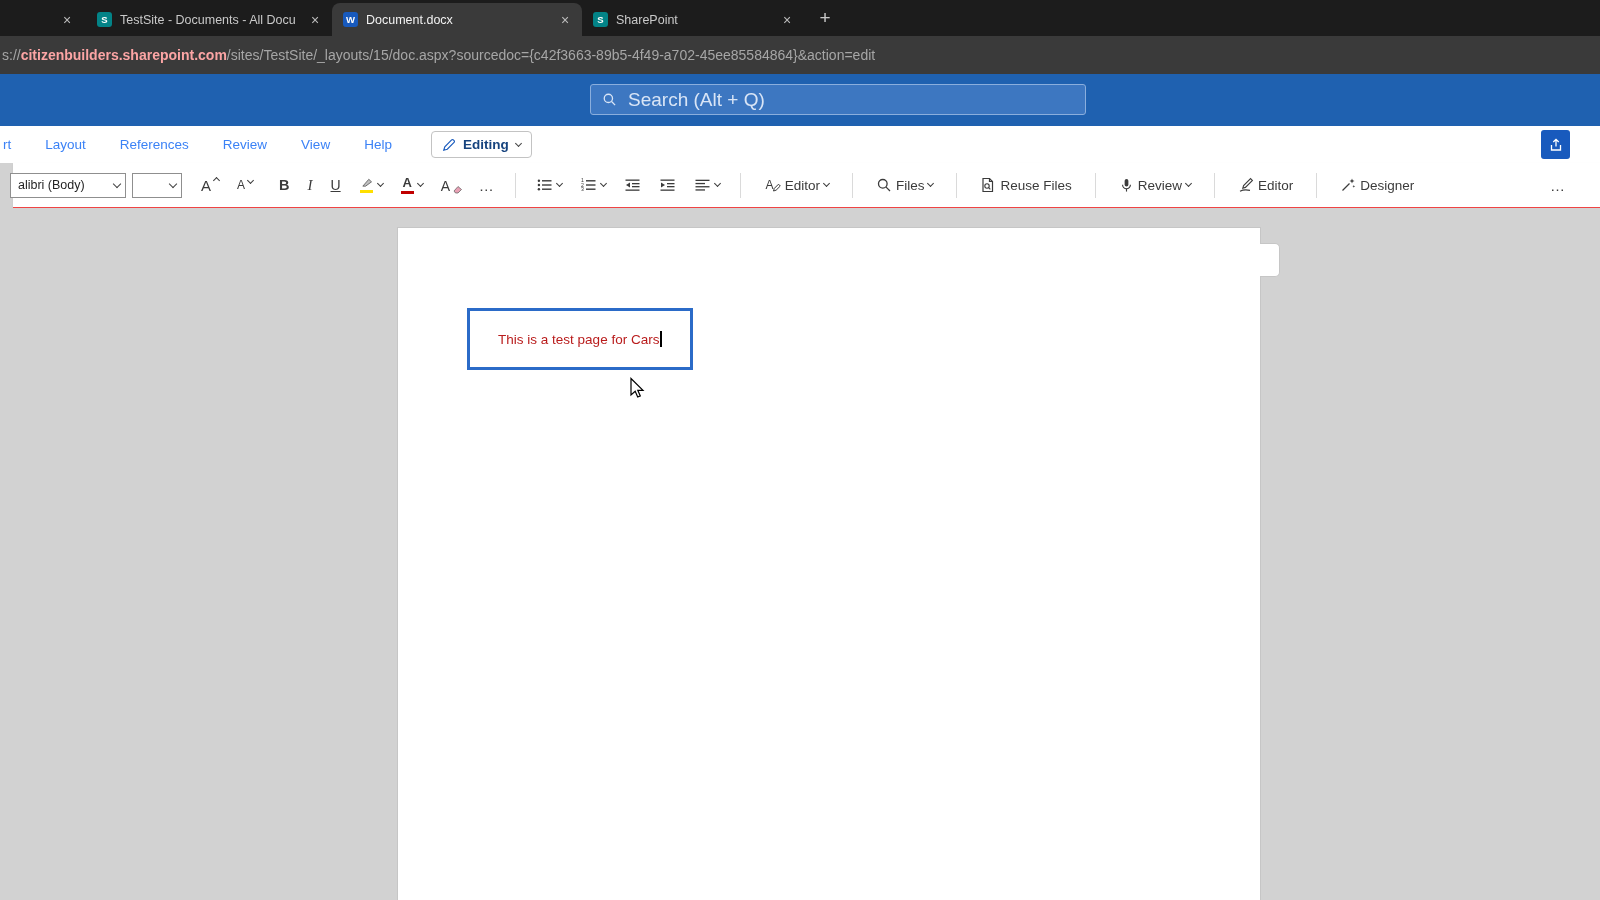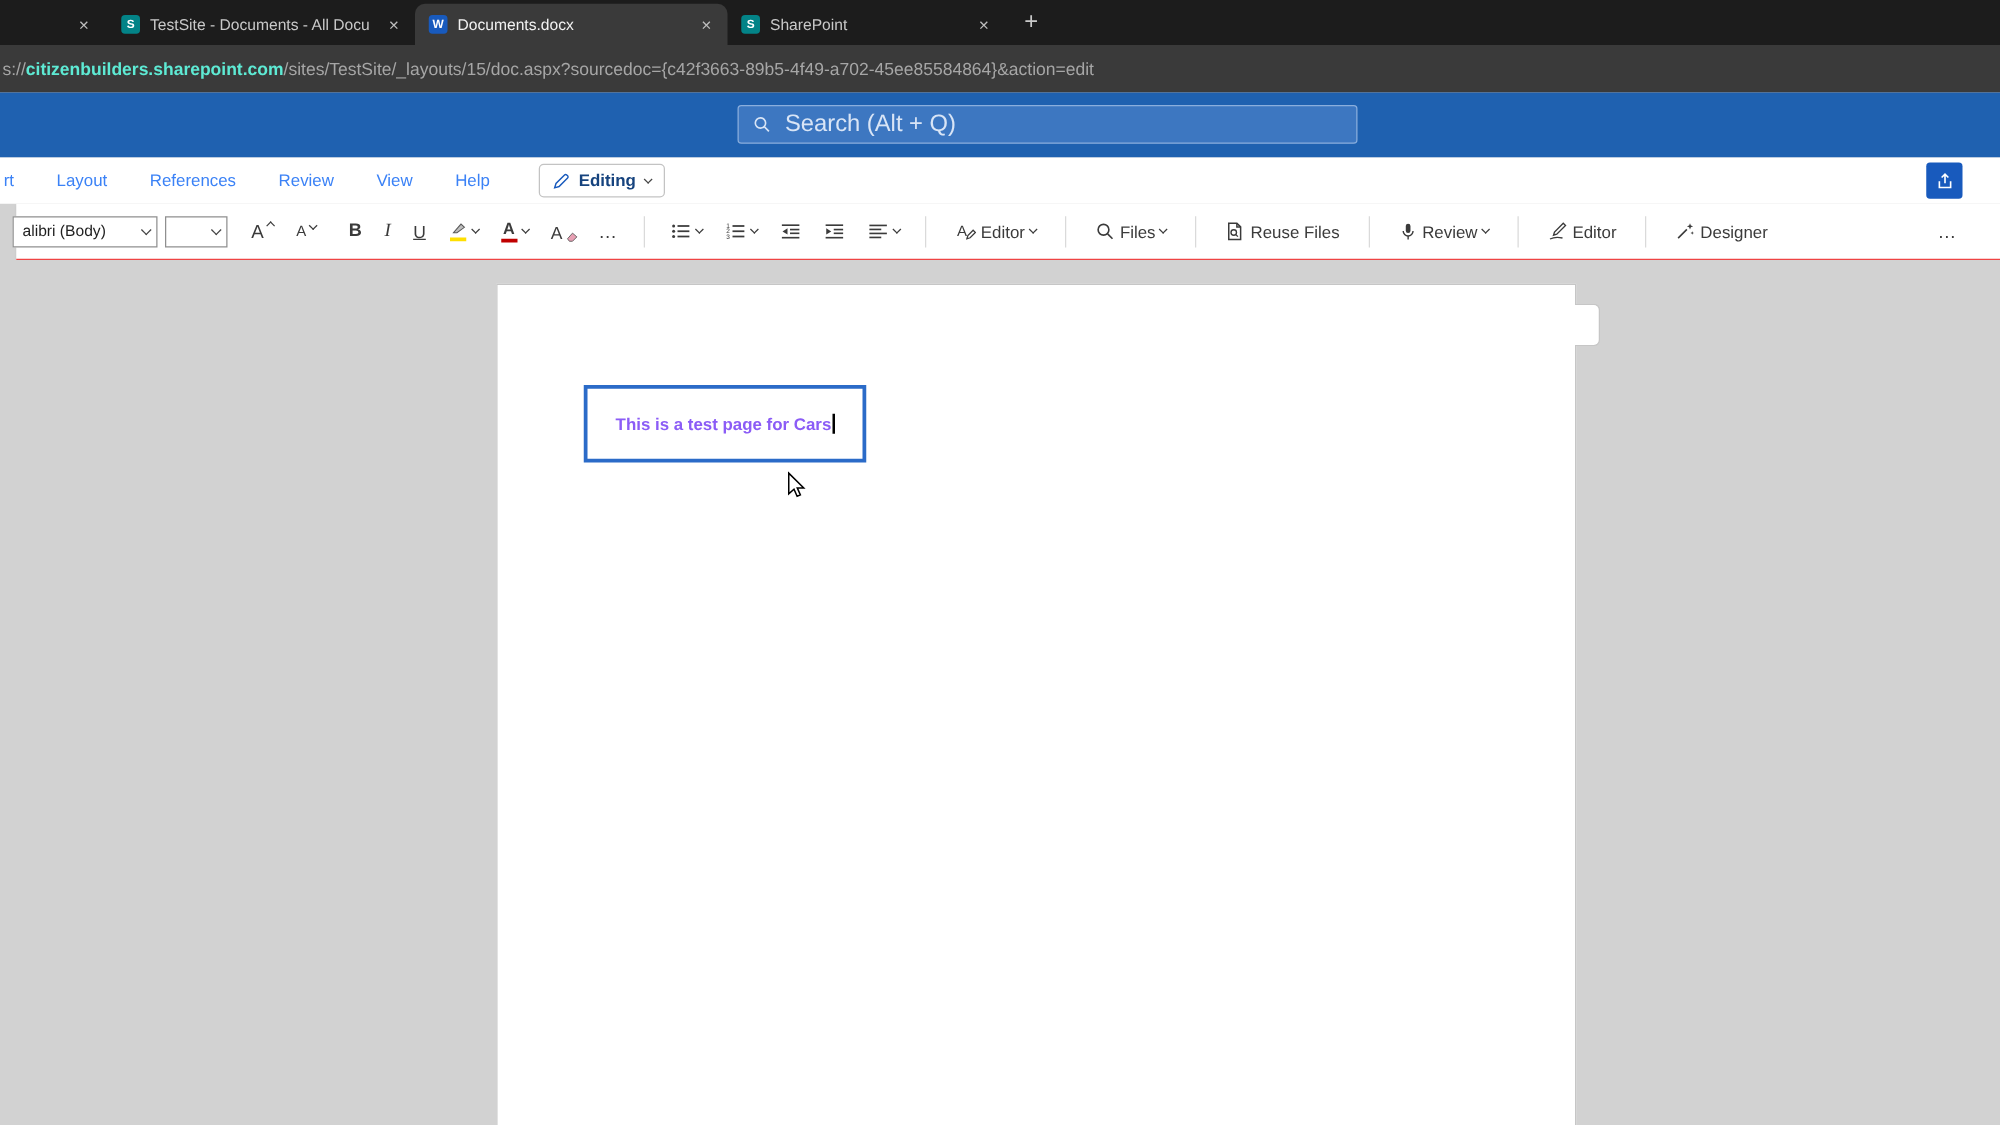--- a/index.html
+++ b/index.html
@@ -21,21 +21,21 @@
   .ttitle { flex:1; white-space:nowrap; overflow:hidden; }
   .tclose { width:18px; height:18px; display:flex; align-items:center; justify-content:center; color:#bdbdbd; font-size:14px; border-radius:4px; flex:none; cursor:default; }
   .fav { width:15px; height:15px; border-radius:3px; display:flex; align-items:center; justify-content:center; font-size:9.5px; font-weight:700; color:#fff; flex:none; }
   .fav.sp { background:#038387; }
   .fav.word { background:#185abd; }
   .newtab { width:30px; height:30px; margin:0 0 3px 6px; display:flex; align-items:center; justify-content:center; color:#c9c9c9; font-size:19px; }
 
   
   .addressbar { position:absolute; top:36px; left:0; width:100%; height:38px; background:#3a3a3a; display:flex; align-items:center; font-size:14px; white-space:pre; padding-left:2px; }
   .u-dim { color:#a6a6a6; }
-  .u-domain { color:#5eead4; font-weight:700; }
+  .u-domain { color:#fca5a5; font-weight:700; }
 
   
   .bluebar { position:absolute; top:74px; left:0; width:100%; height:52px; background:#1f61b0; }
   .docmeta { position:absolute; left:2px; top:0; height:52px; display:flex; align-items:center; gap:9px; color:#fff; font-size:13.5px;margin-top:36px; }
   .searchbox { position:absolute; left:590px; top:10px; width:496px; height:31px; background:#3d77c1; border:1px solid #8aaedd; border-radius:3px; display:flex; align-items:center; gap:9px; padding:0 11px; }
   .searchbox input { flex:1; background:transparent; border:none; outline:none; color:#eaf1fb; font-size:19px; font-family:inherit; }
   .searchbox input::placeholder { color:#d9e5f6; opacity:1; }
 
   
   .chev { width:7px; height:7px; border-right:1.4px solid currentColor; border-bottom:1.4px solid currentColor; transform:rotate(45deg); display:inline-block; margin-top:-3px; flex:none; }
@@ -75,40 +75,40 @@
   .dots { font-size:15px; letter-spacing:1px; color:#3b3b3b; }
   .clearwrap { position:relative; width:20px; height:18px; display:flex; align-items:flex-end; }
   .clearwrap .letterA { font-size:14px; }
   .clearwrap svg { position:absolute; right:-2px; bottom:0; }
   .overflowbtn { margin-left:auto; margin-right:38px; }
 
   
   .canvas { position:absolute; top:208px; left:0; right:0; bottom:0; background:#d2d2d2; overflow:hidden; }
   .page { position:absolute; left:397px; top:19px; width:864px; height:800px; background:#fff; border:1px solid #c6c6c6; }
   .sidetab { position:absolute; left:1260px; top:35px; width:20px; height:34px; background:#fff; border:1px solid #c6c6c6; border-left:none; border-radius:0 5px 5px 0; }
-  .textbox { position:absolute; left:69px; top:80px; width:226px; height:62px; border:3px solid #2b6bc8; background:#fff; display:flex; align-items:center; justify-content:center; font-size:13.5px; color:#8b5cf6;font-weight:bold; }
+  .textbox { position:absolute; left:69px; top:80px; width:226px; height:62px; border:3px solid #2b6bc8; background:#fff; display:flex; align-items:center; justify-content:center; font-size:13.5px; color:#b91c1c; }
   .caret { display:inline-block; width:1.5px; height:16px; background:#000; margin-left:1px; vertical-align:-3px; }
 
   .cursor { position:absolute; left:629px; top:377px; z-index:50; }
 </style>
 </head>
 <body>
 
 <div class="tabbar">
   <div class="tab partial">
     <span class="tclose">×</span>
   </div>
   <div class="tab t-sp1">
     <span class="fav sp">S</span>
     <span class="ttitle">TestSite - Documents - All Docu</span>
     <span class="tclose">×</span>
   </div>
   <div class="tab active">
     <span class="fav word">W</span>
-    <span class="ttitle">Documents.docx</span>
+    <span class="ttitle">Document.docx</span>
     <span class="tclose">×</span>
   </div>
   <div class="tab t-sp2">
     <span class="fav sp">S</span>
     <span class="ttitle">SharePoint</span>
     <span class="tclose">×</span>
   </div>
   <div class="newtab">+</div>
 </div>
 

